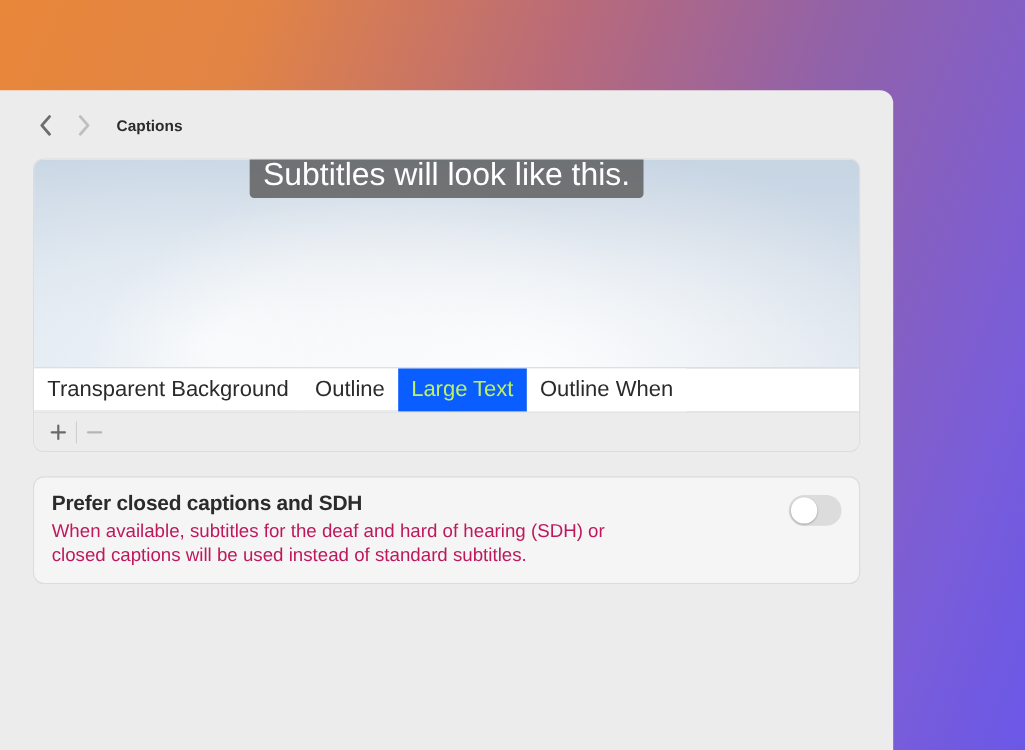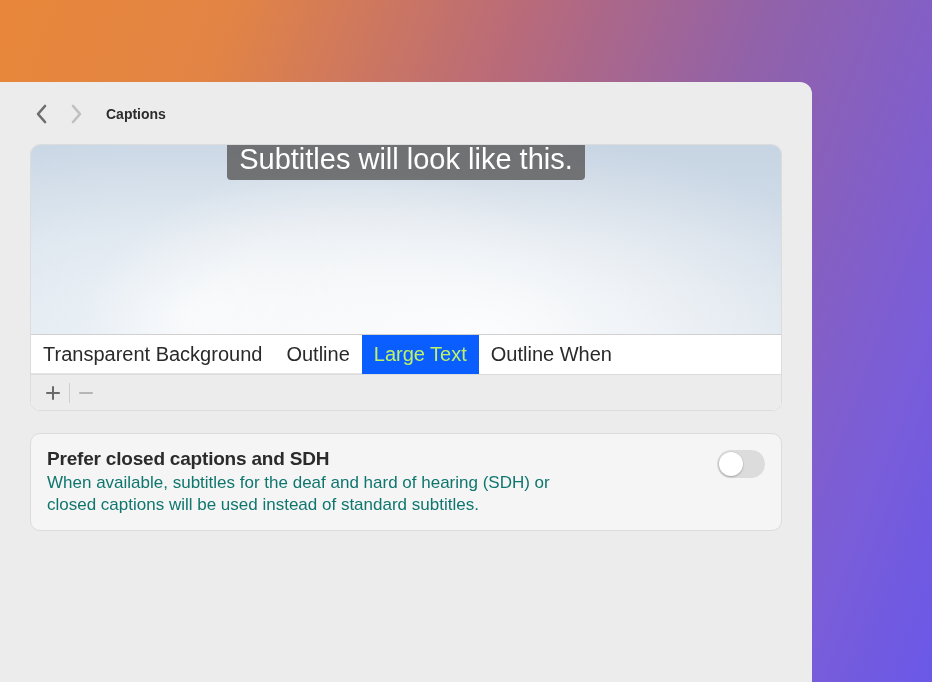--- a/index.html
+++ b/index.html
@@ -138,21 +138,21 @@
       flex: 1;
     }
     .toggle-label {
       font-size: 19px;
       font-weight: 600;
       color: #2b2b2b;
       letter-spacing: -0.2px;
     }
     .toggle-desc {
       font-size: 17px;
-      color: #0f766e;
+      color: #be185d;
       line-height: 1.3;
       margin-top: 2px;
       max-width: 540px;
     }
     .toggle {
       width: 48px;
       height: 28px;
       background: #dcdcdc;
       border-radius: 20px;
       position: relative;

